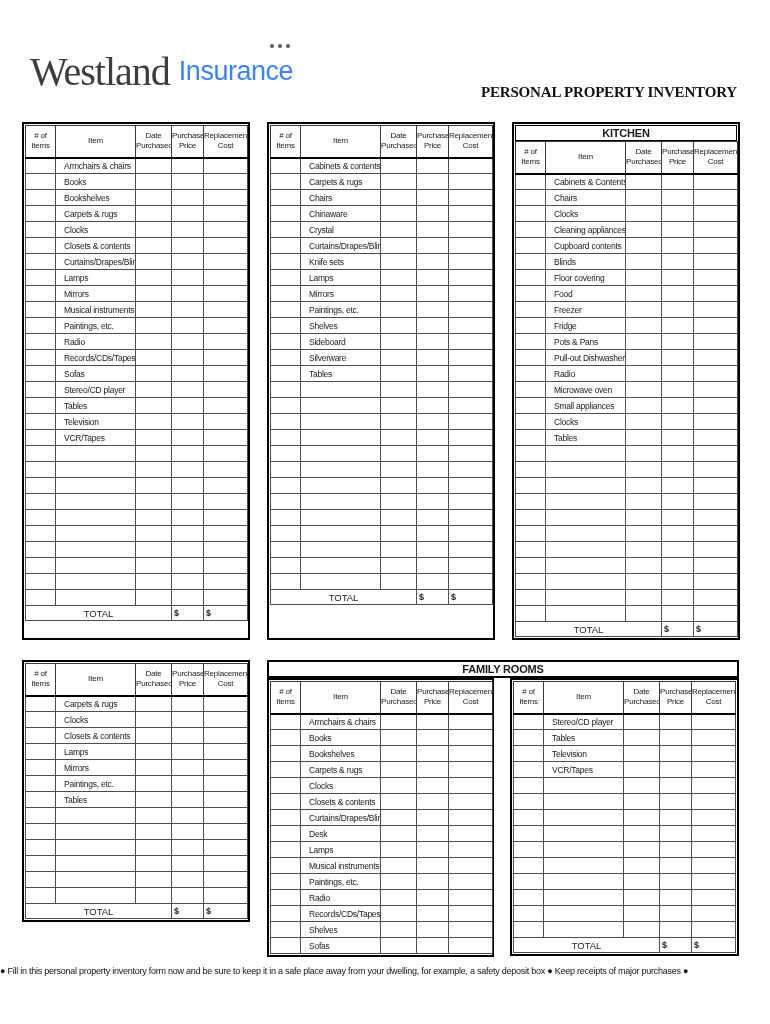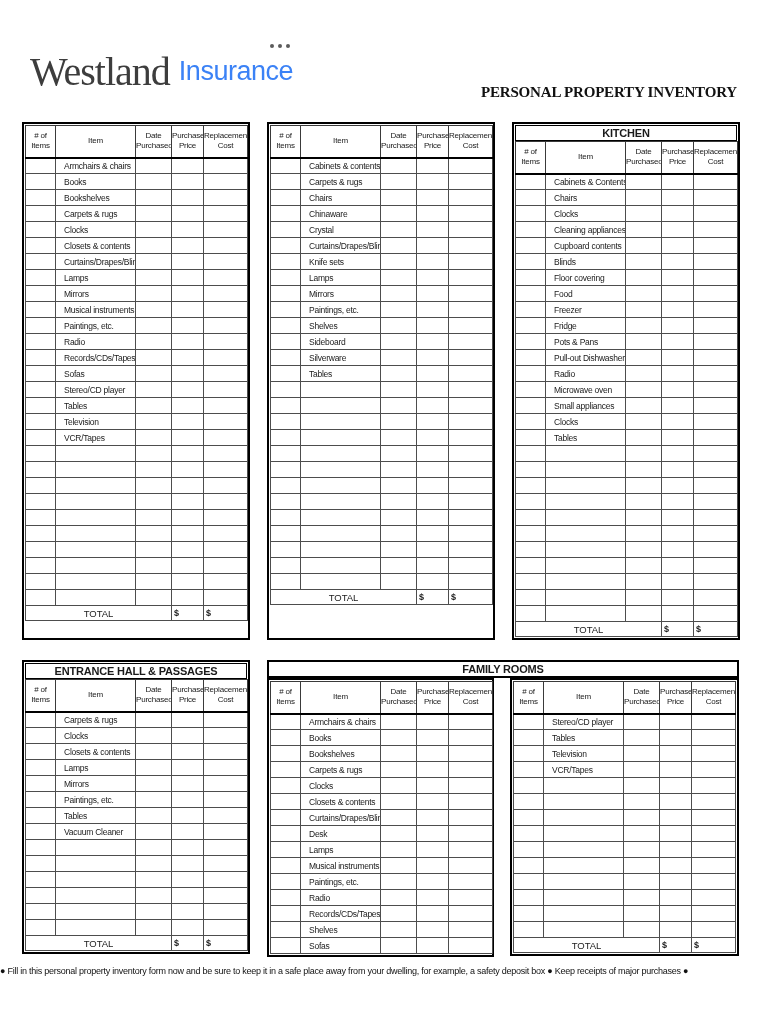--- a/index.html
+++ b/index.html
@@ -752,21 +752,20 @@
         <td class="dollar">$</td>
       </tr>
         </tfoot>
     </table>
   </div>
 </div>
 
 <div class="section-bottom">
 
   <div class="room-frame">
-    <div class="room-title">ENTRANCE HALL &amp; PASSAGES</div>
     <table>
       <colgroup>
           <col class="c-num">
           <col class="c-item">
           <col class="c-date">
           <col class="c-price">
           <col class="c-cost">
         </colgroup>
       <thead>
           <tr>
@@ -817,27 +816,20 @@
           <tr>
           <td></td>
           <td class="item-name">Paintings, etc.</td>
           <td></td>
           <td></td>
           <td></td>
         </tr>
           <tr>
           <td></td>
           <td class="item-name">Tables</td>
-          <td></td>
-          <td></td>
-          <td></td>
-        </tr>
-          <tr>
-          <td></td>
-          <td class="item-name">Vacuum Cleaner</td>
           <td></td>
           <td></td>
           <td></td>
         </tr>
         </tbody>
       <tbody>
 
       <tr>
           <td></td>
           <td class="item-name"></td>

